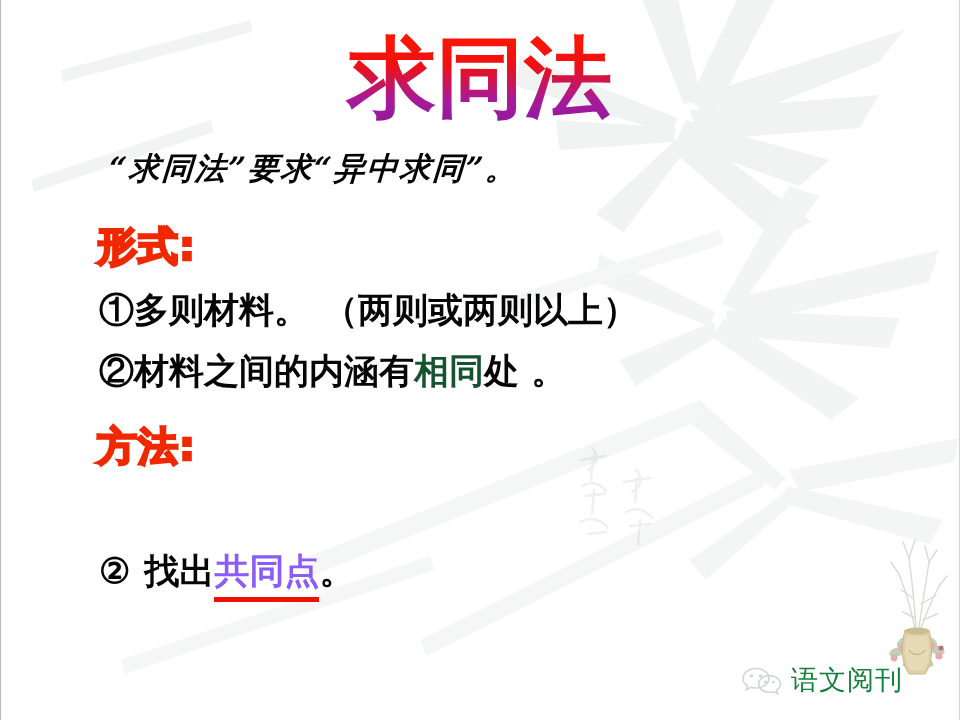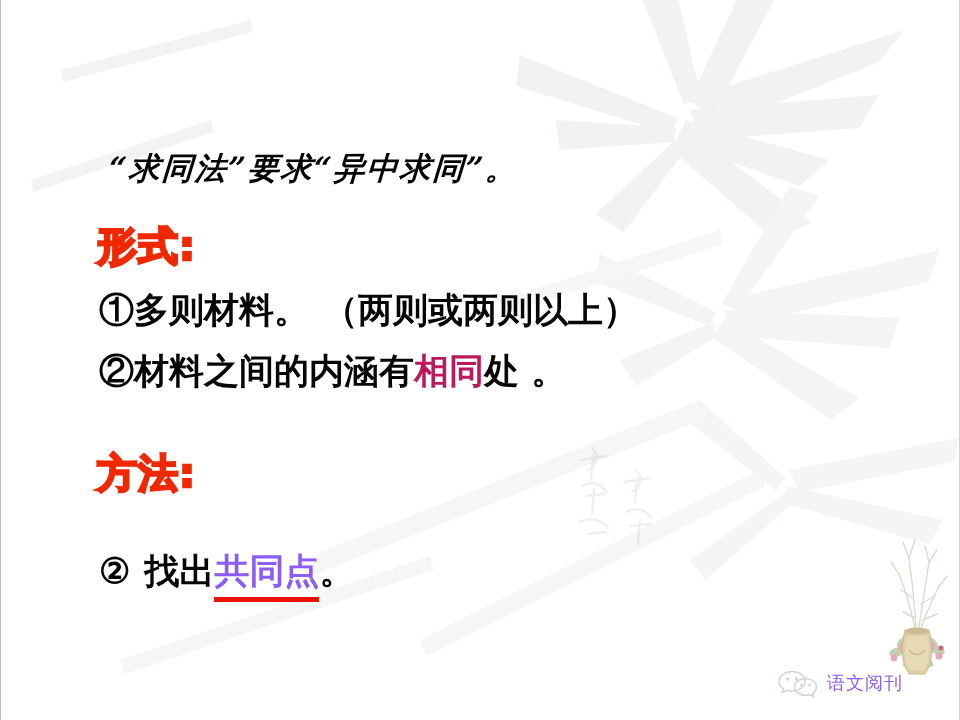--- a/index.html
+++ b/index.html
@@ -48,38 +48,38 @@
     font-family:"DejaVu Sans","Liberation Sans",sans-serif;
     font-size:40px;
     font-weight:900;
     color:#f02800;
     letter-spacing:1px;
     white-space:nowrap;
     -webkit-text-stroke:2.5px #f02800;
     paint-order:stroke fill;
   }
   #sec-form{top:219px;}
-  #sec-method{top:419px;margin-top:27px;}
+  #sec-method{top:419px;}
 
   
   .body-line{
     position:absolute;left:98px;
     font-family:"DejaVu Serif","Liberation Serif",serif;
     font-size:35px;
     font-weight:700;
     color:#060606;
     white-space:nowrap;
     letter-spacing:0px;
   }
   #line-f1{top:287px;}
   #line-f2{top:348px;}
   #line-m1{top:487px;}
   #line-m2{top:548px;}
 
-  .hl-blue{color:#be185d;}
+  .hl-blue{color:#14532d;}
   .hl-blue-ul{
     color:#8b5cf6;
     position:relative;
     padding-bottom:2px;
   }
   .hl-blue-ul::after{
     content:"";
     position:absolute;
     left:0;right:0;bottom:-9px;
     height:5px;
@@ -104,22 +104,22 @@
 
   
   #wechat-footer{
     position:absolute;right:56px;bottom:22px;
     display:flex;align-items:center;gap:9px;
     pointer-events:none;
   }
   #wechat-icon{width:42px;height:30px;}
   #wechat-label{
     font-family:"DejaVu Sans","Liberation Sans",sans-serif;
-    font-size:18px;
-    color:#8b5cf6;
+    font-size:27px;
+    color:#15803d;
     letter-spacing:1px;
     white-space:nowrap;
   }
 </style>
 </head>
 <body>
 
 <div id="slide">
 
   <div class="bg-layer">
@@ -160,20 +160,38 @@
         <path d="M120 660 L430 556 L434 570 L124 674 Z"></path>
       </g>
       <g fill="#f2f3f3">
 
         <path d="M60 70 L250 20 L252 32 L62 82 Z"></path>
         <path d="M30 180 L210 120 L213 132 L33 192 Z"></path>
       </g>
     </svg>
   </div>
 
+  <div id="title-wrap">
+    <svg id="title-svg" width="380" height="110" viewBox="0 0 380 110">
+      <defs>
+        <linearGradient id="gradRP" x1="0" y1="0" x2="0" y2="1">
+          <stop offset="0%" stop-color="#ff1a00"></stop>
+          <stop offset="38%" stop-color="#f01010"></stop>
+          <stop offset="72%" stop-color="#a81a9a"></stop>
+          <stop offset="100%" stop-color="#8a1b9e"></stop>
+        </linearGradient>
+      </defs>
+
+      <text x="190" y="86" text-anchor="middle" font-family="'DejaVu Serif','Liberation Serif',serif" font-size="88" font-weight="700" fill="#c9a26a" transform="translate(9,8)"></text>
+
+      <text x="190" y="86" text-anchor="middle" font-family="'DejaVu Serif','Liberation Serif',serif" font-size="88" font-weight="700" fill="none" stroke="#1f7f8f" stroke-width="4"></text>
+
+      <text x="190" y="86" text-anchor="middle" font-family="'DejaVu Serif','Liberation Serif',serif" font-size="88" font-weight="700" fill="url(#gradRP)">求同法</text>
+    </svg>
+  </div>
 
   <div id="subtitle">“求同法”要求“异中求同”。</div>
 
   <div class="sec-head" id="sec-form">形式:</div>
 
   <div class="body-line" id="line-f1">
     <span>①</span><span>多则材料。</span><span class="sp"></span><span>（两则或两则以上）</span>
   </div>
 
   <div class="body-line" id="line-f2">

